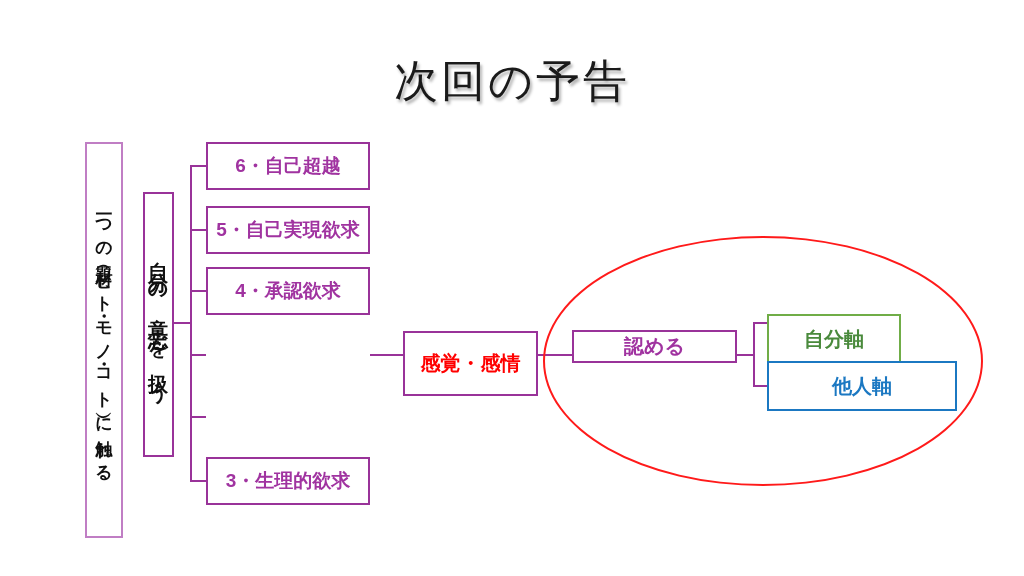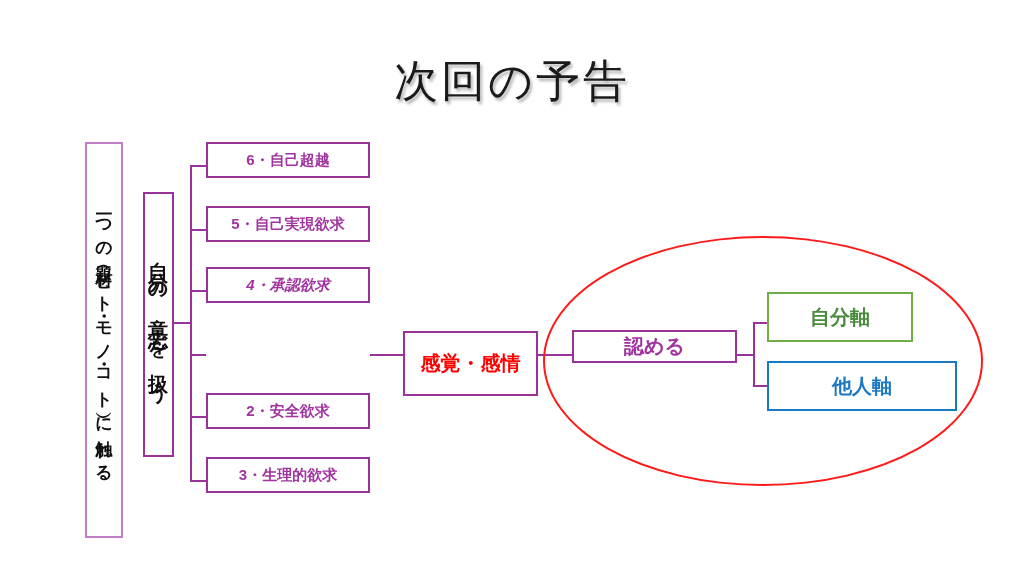--- a/index.html
+++ b/index.html
@@ -27,38 +27,38 @@
     font-size:17px; font-weight:600; letter-spacing:3px;
   }
   .will {
     left:143px; top:192px; width:31px; height:265px;
     border:2px solid var(--purple);
     font-size:20px; font-weight:700; letter-spacing:11px;
   }
 
   
   .nbox {
-    position:absolute; left:206px; width:164px; height:36px;
+    position:absolute; left:206px; width:164px; height:48px;
     background:#fff; border:2px solid var(--purple);
     display:flex; align-items:center; justify-content:center;
-    font-size:15px; font-weight:700; color:var(--purple_text);
+    font-size:19px; font-weight:700; color:var(--purple_text);
     z-index:3; white-space:nowrap;
   }
   .nbox.hl { color:var(--red); }
 
   
   .fbox {
     position:absolute; background:#fff;
     display:flex; align-items:center; justify-content:center;
     font-size:20px; font-weight:700; white-space:nowrap;
     z-index:3;
   }
   .feeling { left:403px; top:331px; width:135px; height:65px; border:2px solid var(--purple); color:var(--red); }
   .ack     { left:572px; top:330px; width:165px; height:33px; border:2px solid var(--purple); color:var(--purple_text); }
-  .selfax  { left:767px; top:292px; width:146px; height:50px; border:2px solid var(--green_border); color:var(--green_text); }
+  .selfax  { left:767px; top:314px; width:134px; height:50px; border:2px solid var(--green_border); color:var(--green_text); }
   .otherax { left:767px; top:361px; width:190px; height:50px; border:2px solid var(--blue); color:var(--blue); }
 
   
   .hline { position:absolute; height:2px; background:var(--purple); z-index:1; }
   .vline { position:absolute; width:2px;  background:var(--purple); z-index:1; }
 
   
   .ellipse {
     position:absolute; left:543px; top:236px; width:440px; height:250px;
     border:2.5px solid var(--ellipse_red); border-radius:50%;
@@ -81,22 +81,21 @@
 
   <div class="hline" style="left:190px; top:165px; width:16px;"></div>
   <div class="hline" style="left:190px; top:229px; width:16px;"></div>
   <div class="hline" style="left:190px; top:290px; width:16px;"></div>
   <div class="hline" style="left:190px; top:354px; width:16px;"></div>
   <div class="hline" style="left:190px; top:416px; width:16px;"></div>
   <div class="hline" style="left:190px; top:480px; width:16px;"></div>
 
   <div class="nbox" style="top:142px;">6・自己超越</div>
   <div class="nbox" style="top:206px;">5・自己実現欲求</div>
-  <div class="nbox" style="top:267px;font-style:italic;">4・承認欲求</div>
-  <div class="nbox" style="top:393px;">2・安全欲求</div>
+  <div class="nbox" style="top:267px;">4・承認欲求</div>
   <div class="nbox" style="top:457px;">3・生理的欲求</div>
 
   <div class="hline" style="left:370px; top:354px; width:33px;"></div>
   <div class="hline" style="left:538px; top:354px; width:34px;"></div>
   <div class="hline" style="left:737px; top:354px; width:16px;"></div>
   <div class="vline" style="left:753px; top:322px; height:65px;"></div>
   <div class="hline" style="left:753px; top:322px; width:14px;"></div>
   <div class="hline" style="left:753px; top:385px; width:14px;"></div>
 
   <div class="ellipse"></div>

